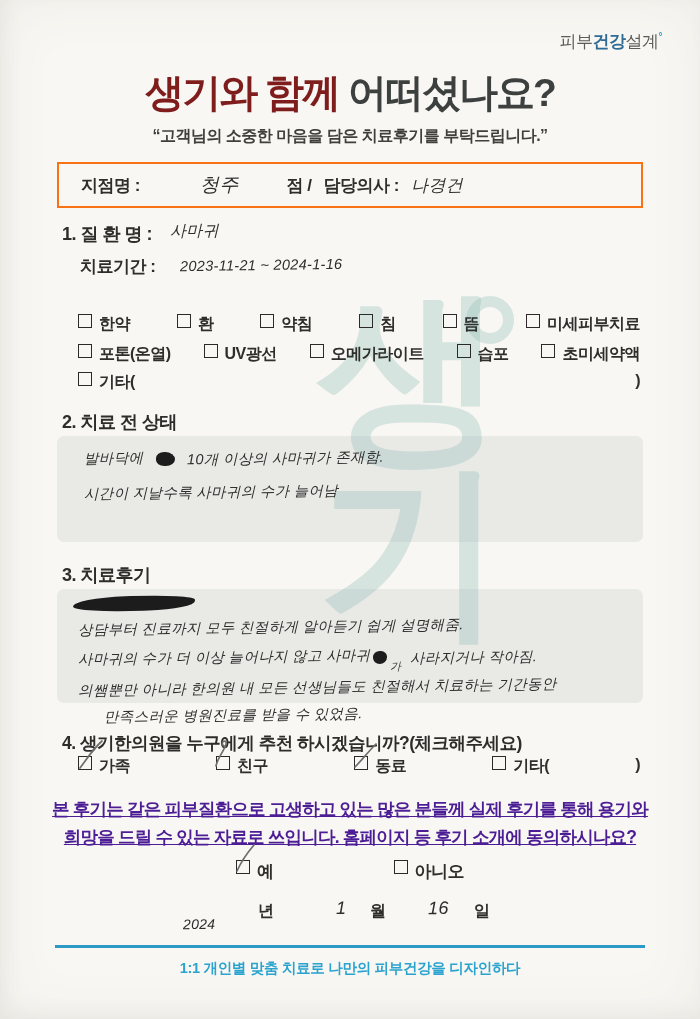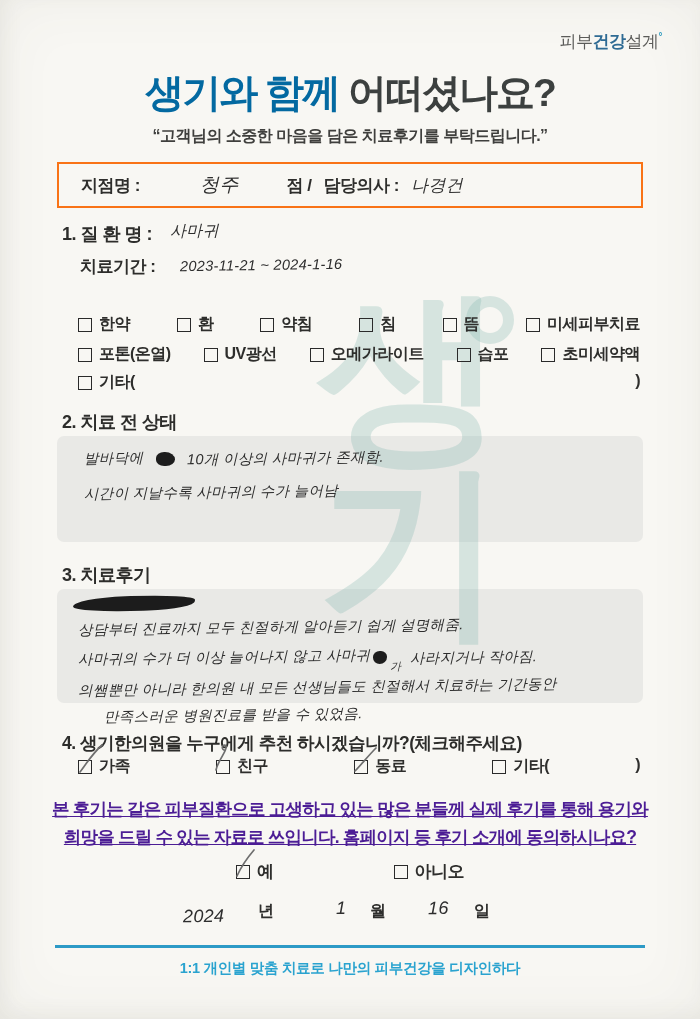--- a/index.html
+++ b/index.html
@@ -30,21 +30,21 @@
   .logo{
     position:absolute;top:30px;right:38px;font-size:17px;z-index:3;
     color:#5b5b59;font-weight:500;letter-spacing:-0.5px;text-align:right;
   }
   .logo .b{color:#2f6b94;font-weight:bold;}
   .logo .deg{color:#2f9bc0;font-size:10px;vertical-align:super;font-weight:bold;}
   .title{
     position:absolute;top:66px;left:0;width:100%;text-align:center;z-index:3;
     font-size:39px;font-weight:bold;letter-spacing:-2px;color:#3c403f;
   }
-  .title .accent{color:#0369a1;}
+  .title .accent{color:#7f1d1d;}
   .subtitle{
     position:absolute;top:126px;left:0;width:100%;text-align:center;z-index:3;
     font-size:16px;font-weight:bold;color:#3f3f3d;letter-spacing:-0.5px;
   }
   
   .branch-box{
     position:absolute;left:57px;top:162px;width:582px;height:42px;z-index:3;
     border:2px solid #f97316;background:transparent;
     display:flex;align-items:center;
   }
@@ -58,21 +58,21 @@
   }
   .cb{
     display:inline-block;width:12px;height:12px;border:1.6px solid #2a2a2a;
     background:transparent;vertical-align:-1px;margin-right:7px;flex:none;
     position:relative;
   }
   .tick{
     position:absolute;left:-3px;top:-17px;width:28px;height:32px;overflow:visible;
   }
   .tick path{stroke:#6e6e6e;stroke-width:1.7;fill:none;stroke-linecap:round;}
-  .opt{display:flex;align-items:center;}
+  .opt{display:flex;}
   .gray-box{
     position:absolute;left:57px;width:586px;background:#e9e9e6;border-radius:7px;z-index:0;
   }
   .blob{display:inline-block;background:#1d1d1d;vertical-align:middle;}
   .hl{position:absolute;z-index:3;}
   
   .mrow{position:absolute;left:78px;width:562px;display:flex;justify-content:space-between;z-index:3;}
   .mrow .opt .lbl-bold{white-space:nowrap;}
   .divider{position:absolute;left:55px;width:590px;height:3px;background:#2d9ac6;z-index:3;}
   .footer{
@@ -247,21 +247,21 @@
         </span>
       <span class="lbl-bold" style="font-size:17px;">예</span>
     </span>
     <span class="opt">
       <span class="cb"></span>
       <span class="lbl-bold" style="font-size:17px;">아니오</span>
     </span>
   </div>
 
   <div class="hl" style="left:0;top:898px;width:100%;z-index:3;">
-    <span class="hand" style="position:absolute;left:183px;top:8px;font-size:18px;">2024</span>
+    <span class="hand" style="position:absolute;left:183px;top:18px;font-size:14px;">2024</span>
     <span class="lbl-bold" style="position:absolute;left:258px;top:3px;font-size:16px;">년</span>
     <span class="hand" style="position:absolute;left:336px;top:0;font-size:18px;">1</span>
     <span class="lbl-bold" style="position:absolute;left:370px;top:3px;font-size:16px;">월</span>
     <span class="hand" style="position:absolute;left:428px;top:0;font-size:18px;">16</span>
     <span class="lbl-bold" style="position:absolute;left:474px;top:3px;font-size:16px;">일</span>
   </div>
 
   <div class="divider" style="top:945px;"></div>
   <div class="footer" style="top:959px;">1:1 개인별 맞춤 치료로 나만의 피부건강을 디자인하다</div>
 

